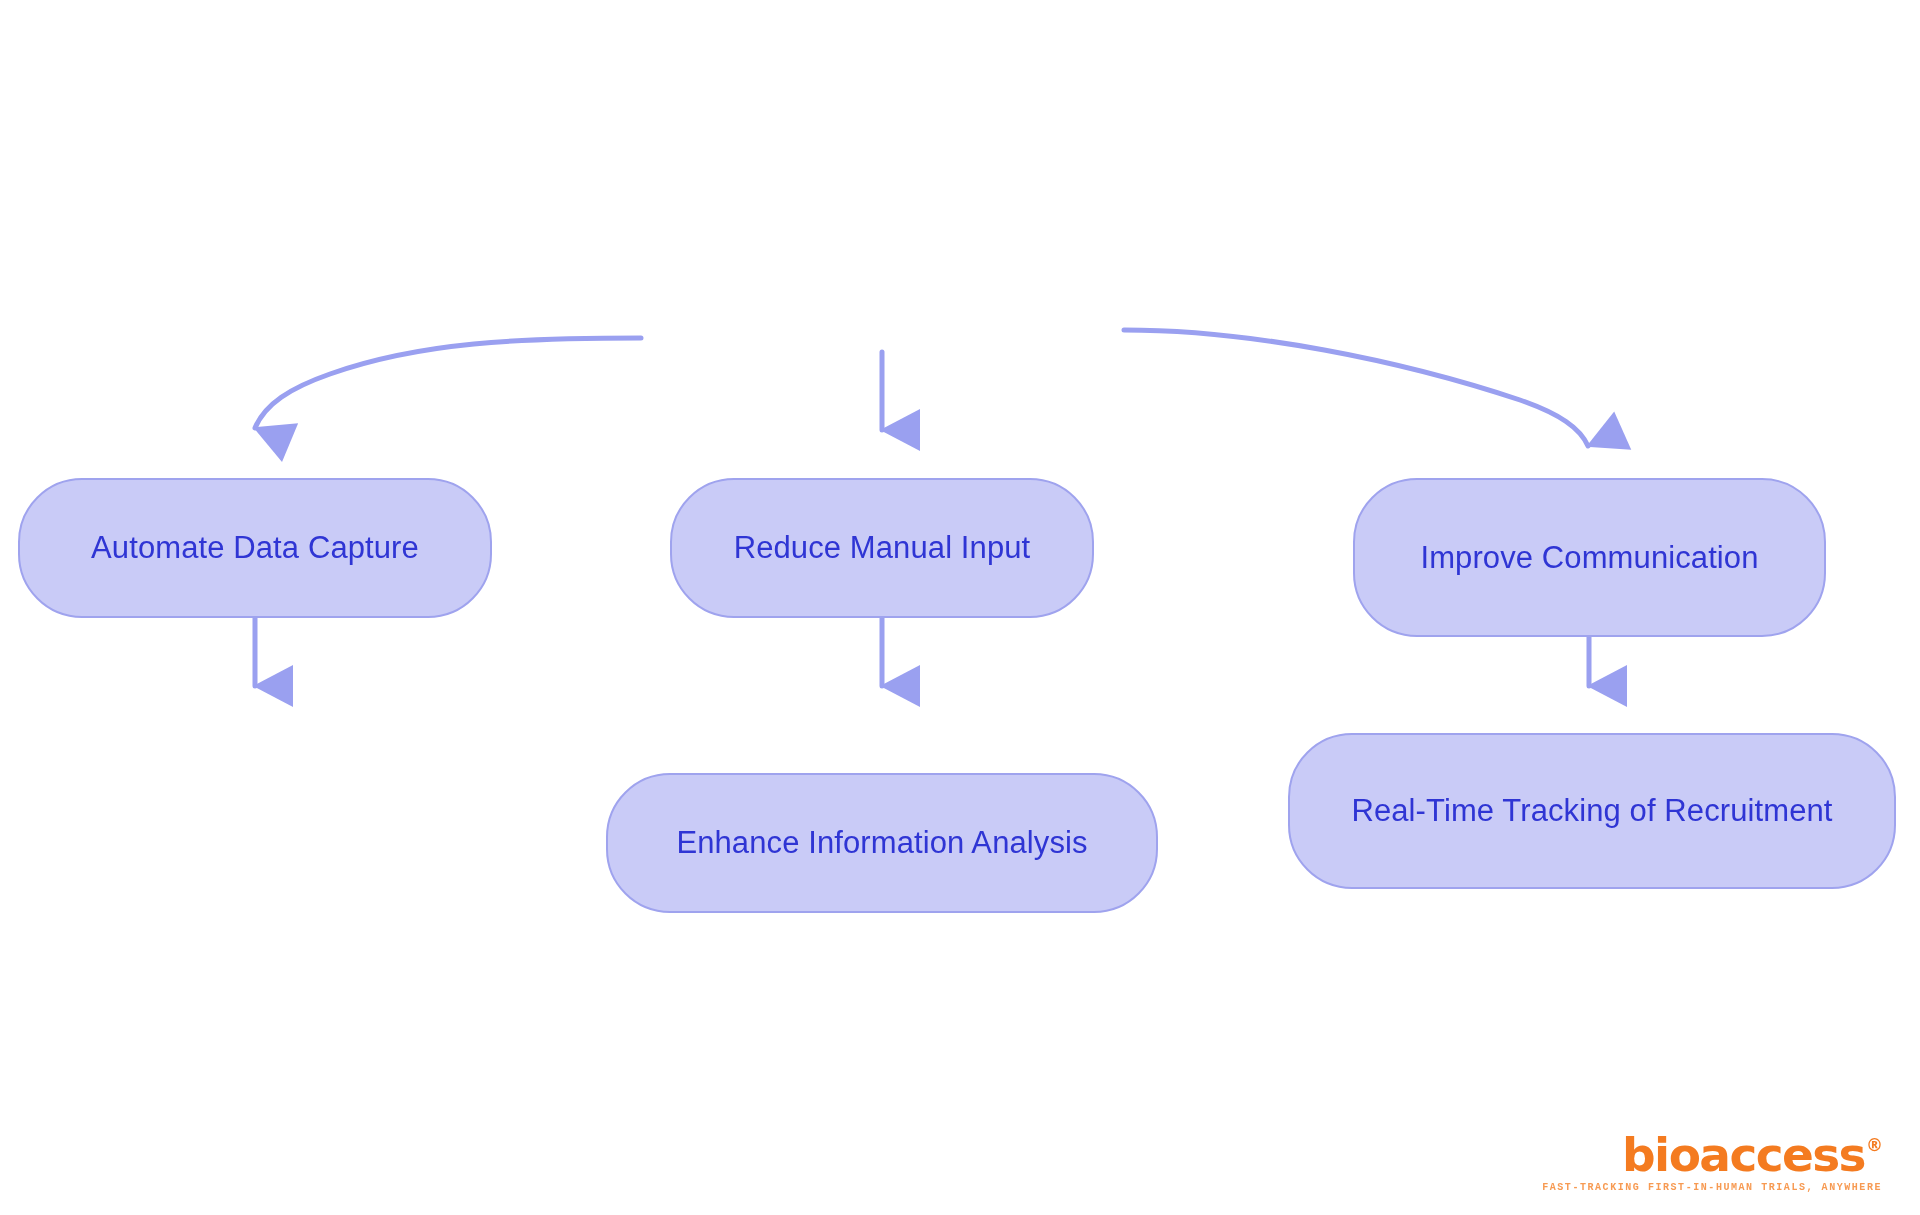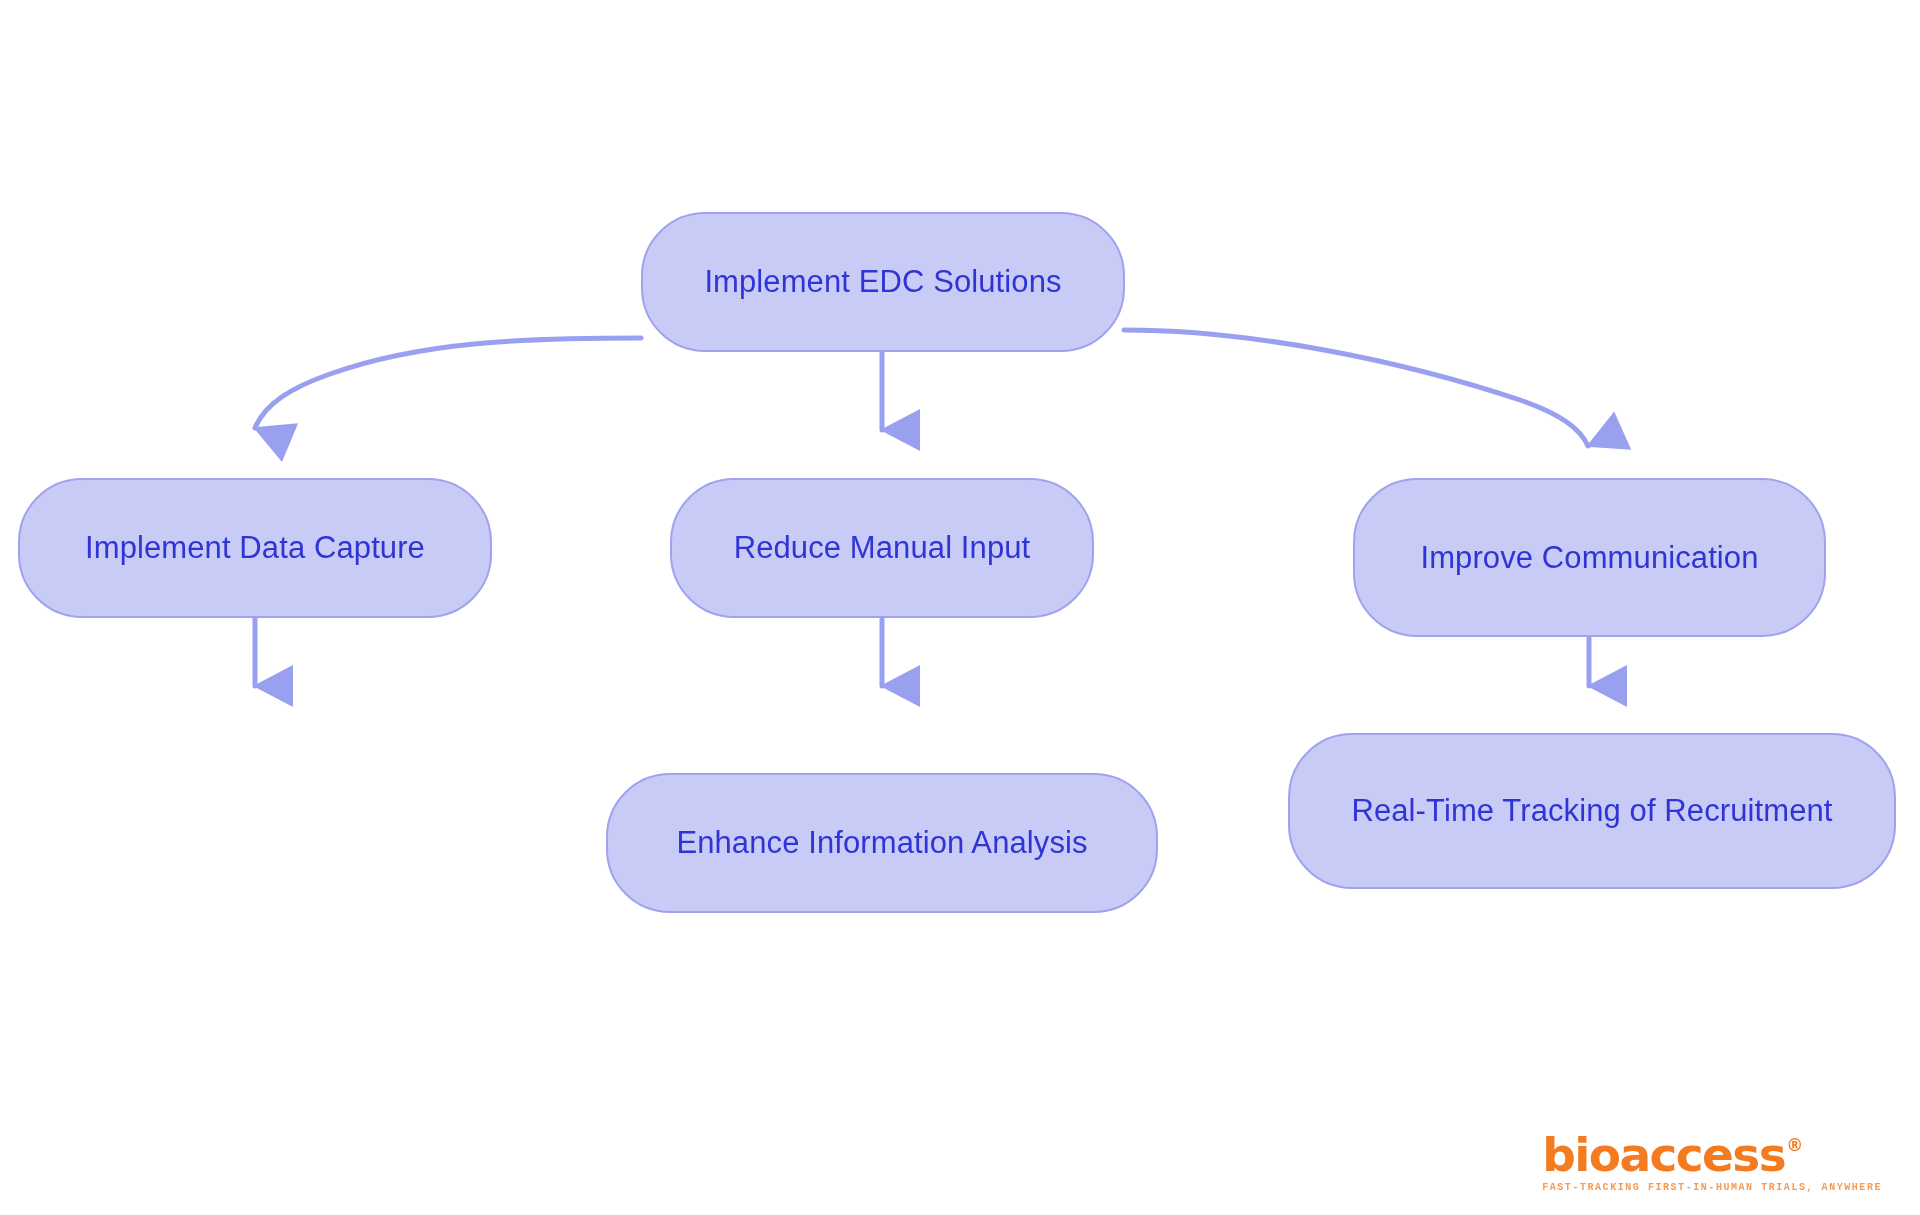--- a/index.html
+++ b/index.html
@@ -68,21 +68,21 @@
   #node-l2        { left: 18px;  top: 733px; width: 474px; height: 140px; }
   #node-m2        { left: 606px; top: 733px; width: 552px; height: 140px; margin-top: 40px; }
   #node-r2        { left: 1288px;top: 733px; width: 608px; height: 156px; }
 
   
   #logo {
     position: absolute;
     right: 38px;
     bottom: 22px;
     z-index: 3;
-    text-align: left;
+    text-align: right;
     line-height: 1;
     margin-left: 44px;
   }
   #logo-wordmark {
     color: #f47b20;
     font-family: "DejaVu Sans", sans-serif;
     font-size: 47px;
     font-weight: 700;
     letter-spacing: -1.6px;
     display: inline-block;
@@ -127,26 +127,23 @@
 
     <path d="M 1124,330 C 1250,330 1400,360 1520,400 C 1560,414 1580,428 1588,446" fill="none" stroke="#9aa0f0" stroke-width="5" stroke-linecap="round" marker-end="url(#arrowhead)"></path>
 
     <path d="M 255,618 L 255,686" fill="none" stroke="#9aa0f0" stroke-width="5" stroke-linecap="round" marker-end="url(#arrowhead)"></path>
 
     <path d="M 882,618 L 882,686" fill="none" stroke="#9aa0f0" stroke-width="5" stroke-linecap="round" marker-end="url(#arrowhead)"></path>
 
     <path d="M 1589,618 L 1589,686" fill="none" stroke="#9aa0f0" stroke-width="5" stroke-linecap="round" marker-end="url(#arrowhead)"></path>
   </svg>
 
-  <div class="node" id="node-root">
-    <span class="node-label">Implement EDC Solutions</span>
-  </div>
 
   <div class="node" id="node-l1">
-    <span class="node-label">Implement Data Capture</span>
+    <span class="node-label">Automate Data Capture</span>
   </div>
 
   <div class="node" id="node-m1">
     <span class="node-label">Reduce Manual Input</span>
   </div>
 
   <div class="node" id="node-r1">
     <span class="node-label">Improve Communication</span>
   </div>
 

